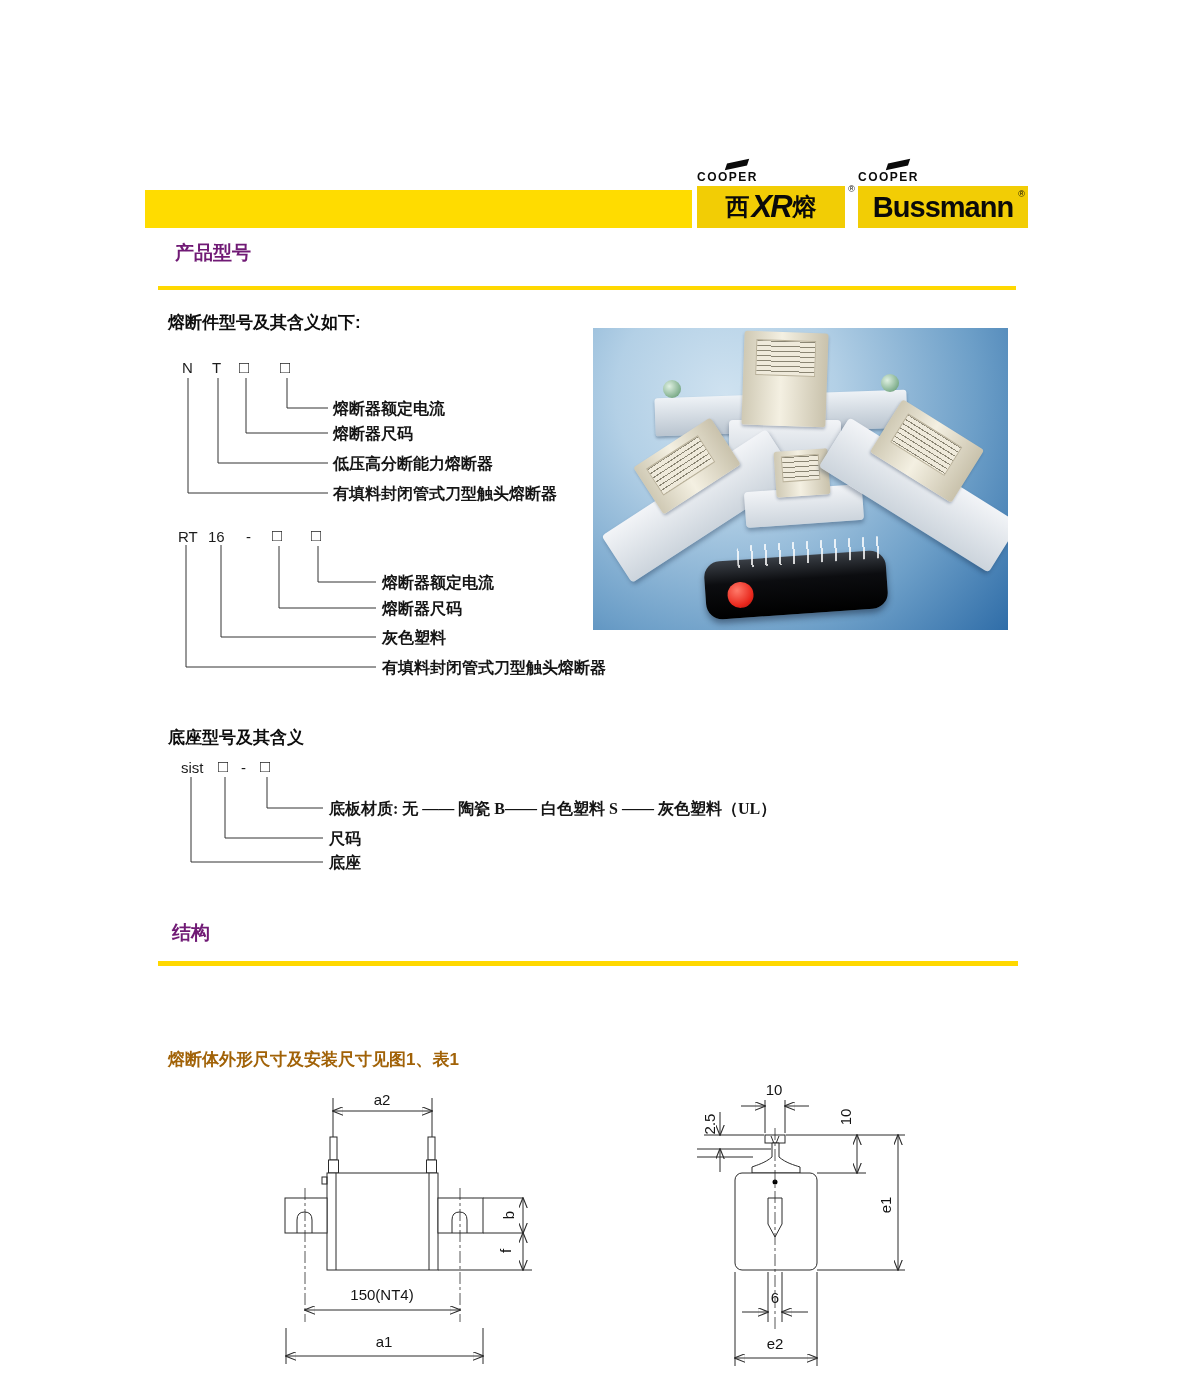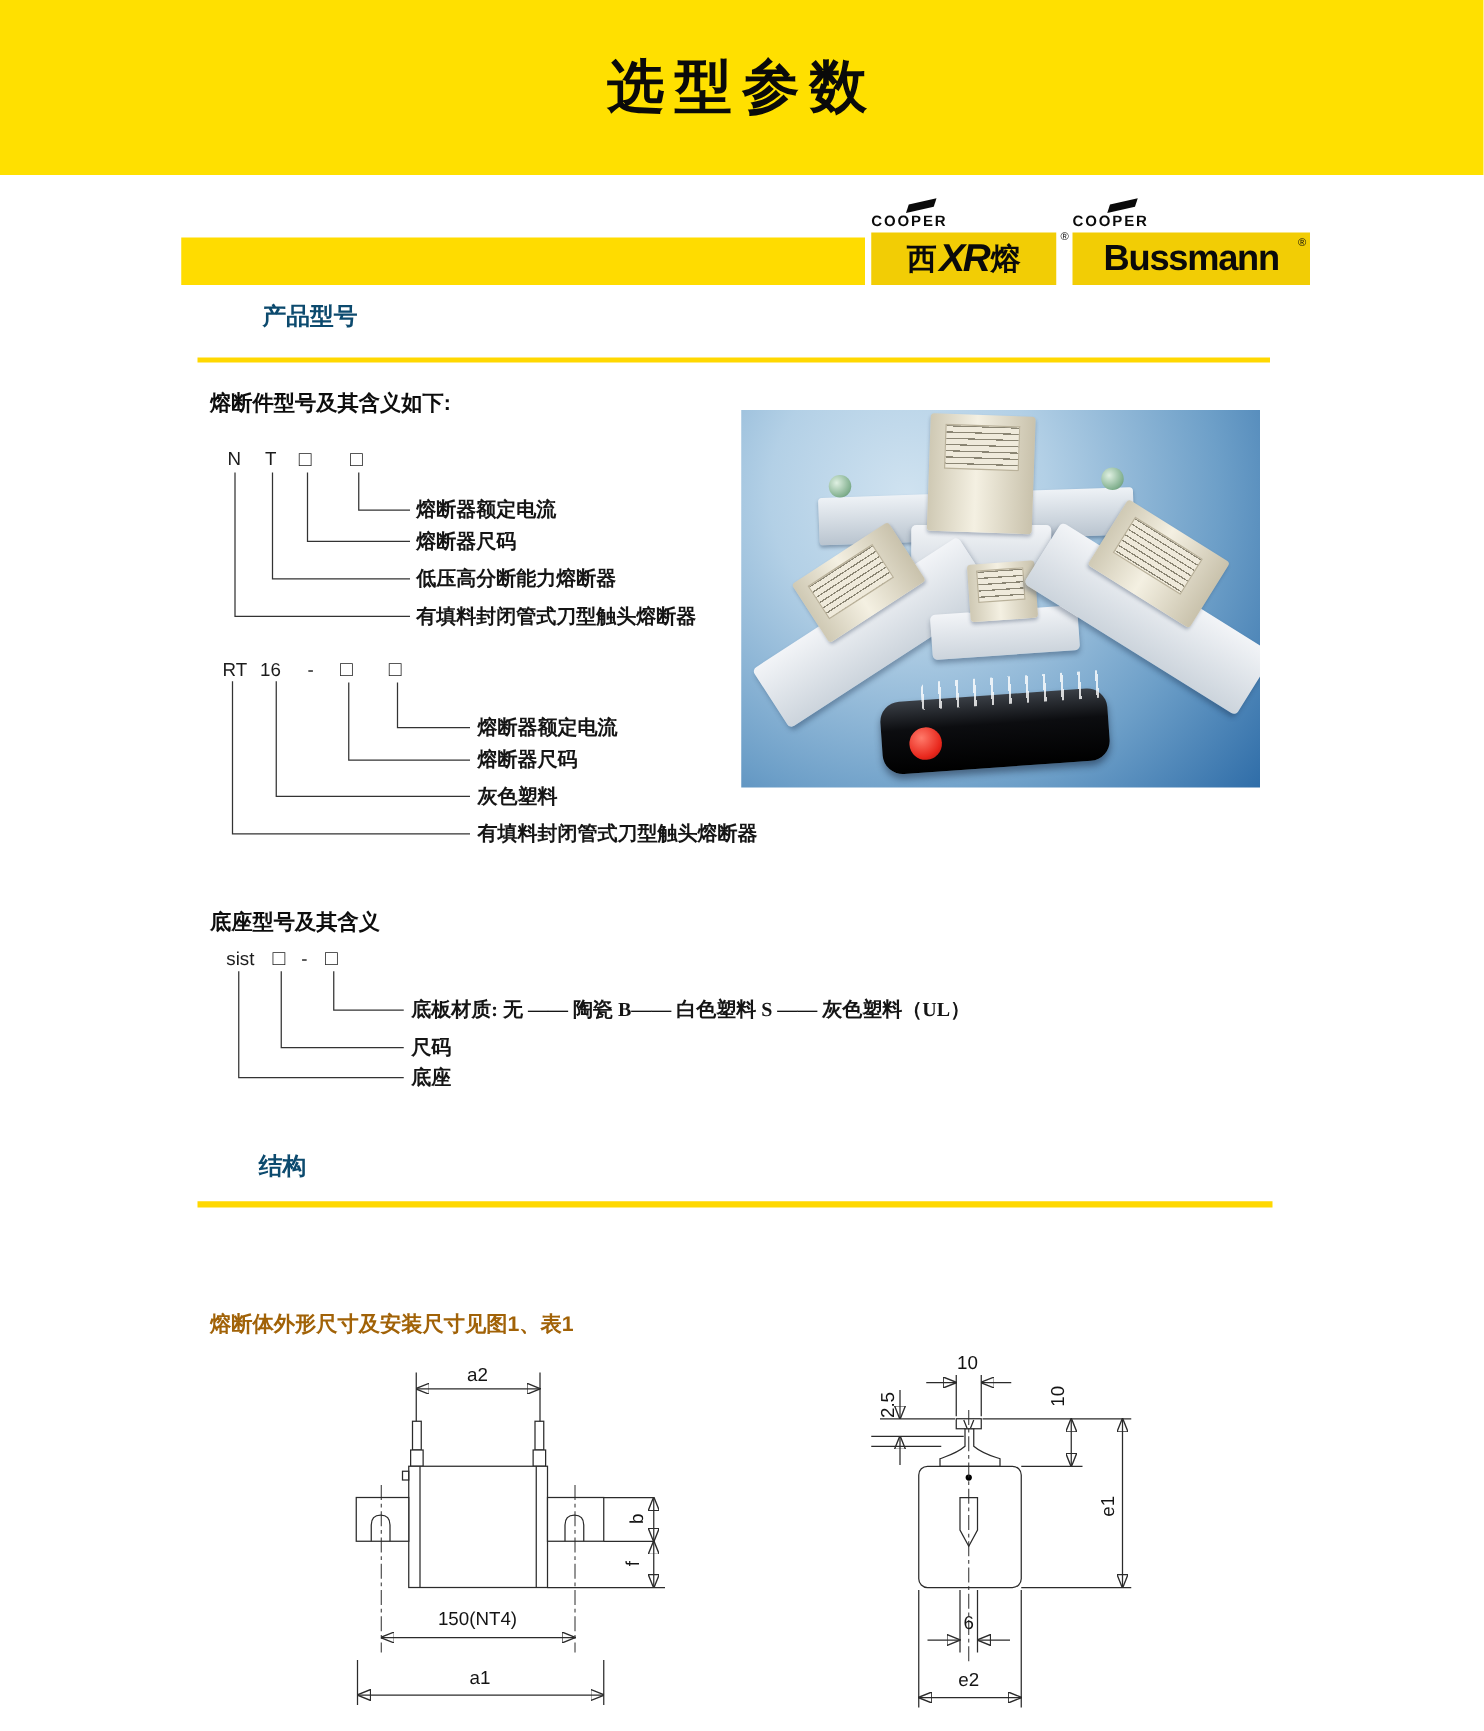--- a/index.html
+++ b/index.html
@@ -18,25 +18,25 @@
   .cooper{position:relative;font-size:12px;font-weight:800;letter-spacing:1.5px;color:#0a0a0a;height:16px;}
   .flag{position:absolute;left:30px;top:-9px;width:20px;height:7px;background:#0a0a0a;
         transform:skewX(-30deg) rotate(-14deg);}
   .logo-box{position:relative;background:#F2CD05;height:42px;display:flex;align-items:center;
             justify-content:center;color:#0a0a0a;}
   .xr-box{width:148px;}
   .xr-cn{font-size:24px;font-weight:800;}
   .xr-mark{font-size:31px;font-weight:800;font-style:italic;letter-spacing:-2px;margin:16px 2px;}
   .reg-mark{position:absolute;font-size:9px;top:-2px;right:-10px;color:#0a0a0a;}
   .reg-in{position:absolute;font-size:9px;top:3px;right:3px;color:#0a0a0a;}
-  .bus-box{width:190px;}
+  .bus-box{width:170px;}
   .bus-name{font-size:29px;font-weight:800;letter-spacing:-1px;}
 
   
-  .h-section{font-size:19px;font-weight:bold;color:#0c4a6e;margin-left:35px;}
+  .h-section{font-size:19px;font-weight:bold;color:#701a75;}
   .yline{background:#FFD800;height:4px;}
   .intro{font-size:17px;font-weight:bold;color:#0d0d0d;}
   .caption{font-size:17px;font-weight:bold;color:#a16207;}
   .para{font-size:16px;line-height:25px;color:#141414;width:856px;text-align:justify;}
 
   
   .code-char{position:absolute;font-size:15px;color:#1c1c1c;}
   .code-box{position:absolute;font-size:17px;line-height:14px;color:#1c1c1c;}
   .diag-label{position:absolute;font-size:16px;font-weight:bold;height:17px;line-height:17px;
               font-family:"Liberation Serif","DejaVu Serif",serif;color:#151515;white-space:nowrap;}
@@ -66,23 +66,20 @@
   svg.fig line, svg.fig path, svg.fig rect{stroke:#2b2b2b;stroke-width:1;fill:none;}
   svg.fig rect.w, svg.fig path.w{fill:#ffffff;}
   svg.fig .cl{stroke-dasharray:12 3 3 3;stroke-width:.8;}
   svg.fig text{font-family:"Liberation Sans","DejaVu Sans",sans-serif;font-size:15px;fill:#141414;stroke:none;}
 </style>
 </head>
 <body>
 
 <div class="page">
 
-  <div class="abs banner">
-    <div class="banner-title">选型参数</div>
-  </div>
 
   <div class="abs rulebar"></div>
 
   <div class="brand" style="left:697px;top:170px;">
     <div class="cooper">
       <span class="flag"></span>
       <span>COOPER</span>
     </div>
     <div class="logo-box xr-box">
       <span class="xr-cn">西</span>

